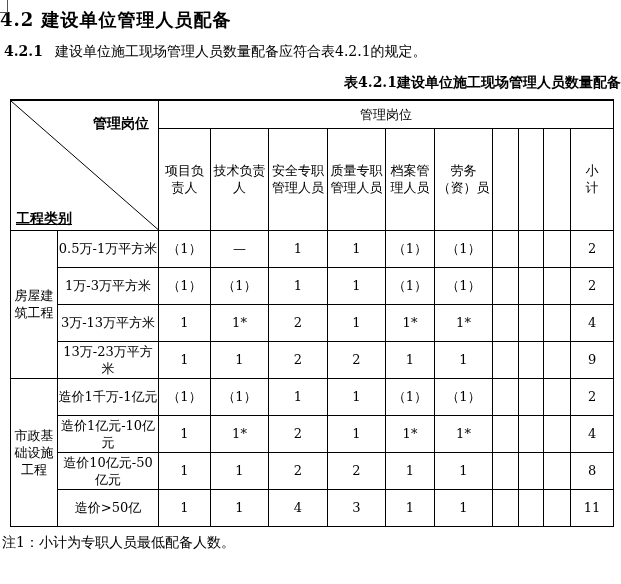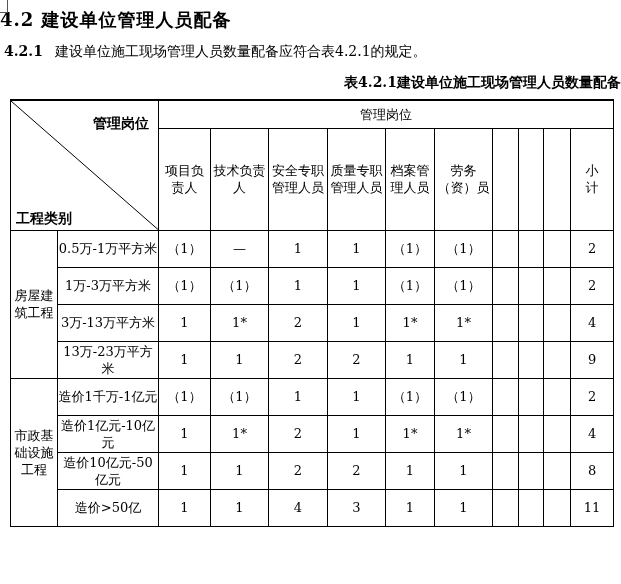--- a/index.html
+++ b/index.html
@@ -38,21 +38,21 @@
   }
   tr.hdr-top { height: 28px; }
   tr.hdr-cols { height: 102px; }
   tr.data-row { height: 37px; }
   th.group-hdr { font-weight: bold; font-size: 14px; }
   th.col-hdr { font-weight: bold; word-break: break-all; padding: 0 7px; }
   th.col-hdr.narrow { padding: 0 12px; }
   td.diag-cell { position: relative; padding: 0; }
   td.diag-cell svg { position: absolute; inset: 0; width: 100%; height: 100%; }
   .diag-top { position: absolute; top: 14px; right: 9px; font-weight: bold; font-size: 14px; }
-  .diag-bottom { position: absolute; bottom: 3px; left: 5px; font-weight: bold; font-size: 14px; }
+  .diag-bottom { position: absolute; bottom: 3px; left: 5px; font-weight: bold; font-size: 14px; text-decoration: underline; }
   td.group-label { word-break: break-all; padding: 0 9px; line-height: 19px; }
   td.spec-cell { word-break: break-all; padding: 0 6px; }
   .notes { margin: 5px 0 0 2px; font-size: 14px; line-height: 21px; }
   .note2 { padding-left: 29px; }
 </style>
 </head>
 <body>
 
 <div class="corner-artifact"></div>
 
@@ -205,13 +205,14 @@
     <td>1</td>
     <td></td>
     <td></td>
     <td></td>
     <td>11</td>
   </tr>
 </tbody>
   </table>
 
 <div class="notes">
+  <div>注1：小计为专职人员最低配备人数。</div>
 </div>
 
 </body></html>

